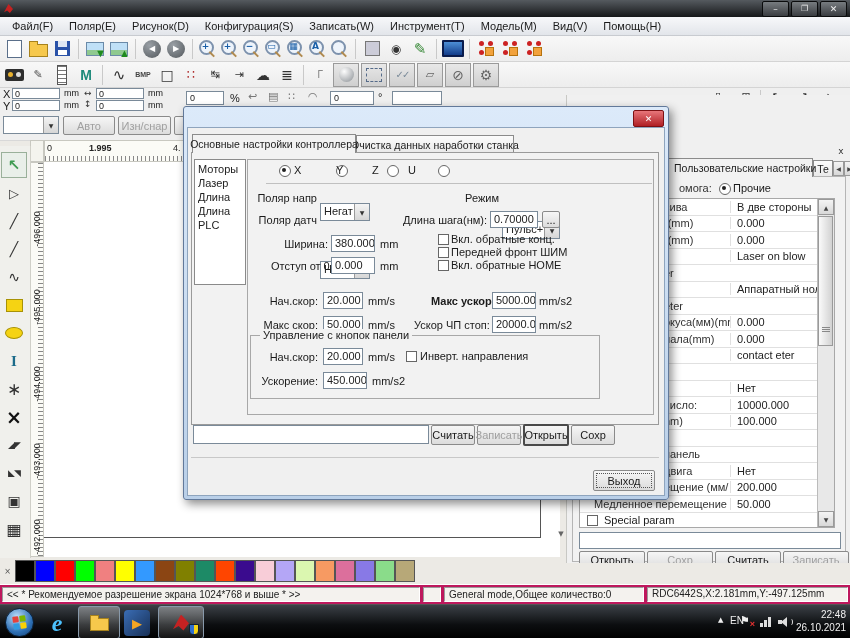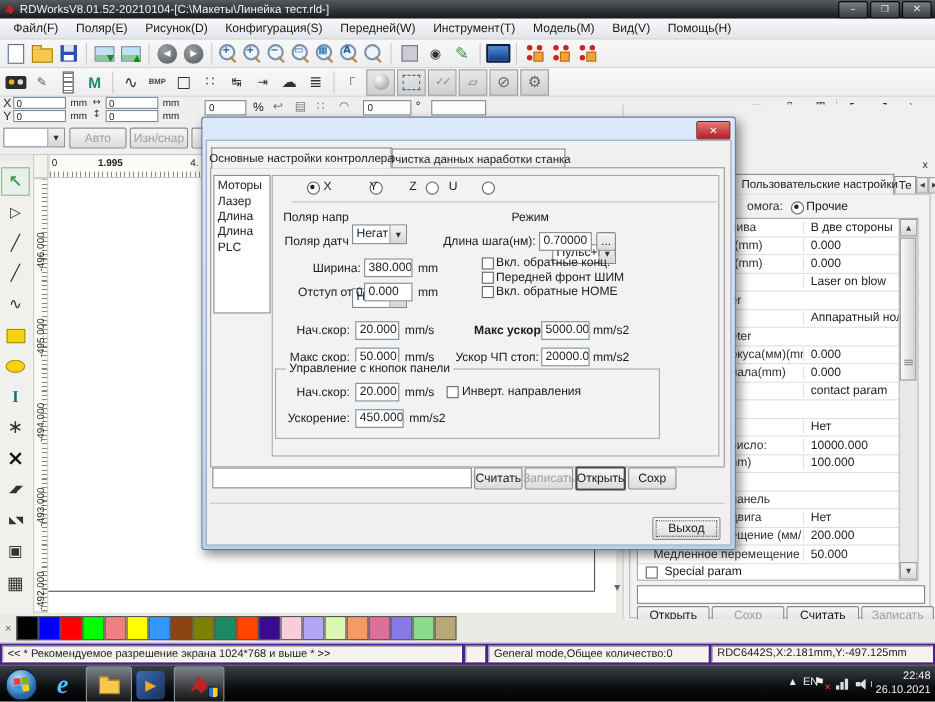--- a/index.html
+++ b/index.html
@@ -147,34 +147,33 @@
   .c-dn:before{content:"▼";font-size:7px;color:#666;}
   .c-corner:before{content:"Γ";color:#888;font-size:10px;}
 </style>
 </head>
 <body>
 
 <div id="screen">
 
   <div class="a titlebar">
     <span class="appicon"></span>
-    <span style="font-size:10.5px;">RDWorksV8.01.52-20210104-[C:\Макеты\Линейка тест.rld-]</span>
     <span class="winbtns">
       <span class="winbtn ic c-min"></span>
       <span class="winbtn ic c-max"></span>
       <span class="winbtn ic c-cls"></span>
     </span>
   </div>
 
   <div class="a menubar">
     <span class="mitem">Файл(F)</span>
     <span class="mitem">Поляр(E)</span>
     <span class="mitem">Рисунок(D)</span>
     <span class="mitem">Конфигурация(S)</span>
-    <span class="mitem">Передней(W)</span>
+    <span class="mitem">Записать(W)</span>
     <span class="mitem">Инструмент(T)</span>
     <span class="mitem">Модель(M)</span>
     <span class="mitem">Вид(V)</span>
     <span class="mitem">Помощь(H)</span>
   </div>
 
   <div class="a tbar" style="top:36px;">
     <span class="tbtn">
         <span class="i-page"></span>
       </span>
@@ -411,21 +410,21 @@
       <div class="prow">
           <span class="pl">окуса(мм)(mn</span>
           <span class="pv">0.000</span>
         </div>
       <div class="prow">
           <span class="pl">иала(mm)</span>
           <span class="pv">0.000</span>
         </div>
       <div class="prow">
           <span class="pl"></span>
-          <span class="pv">contact param</span>
+          <span class="pv">contact eter</span>
         </div>
       <div class="prow">
           <span class="pl"></span>
           <span class="pv"></span>
         </div>
       <div class="prow">
           <span class="pl"></span>
           <span class="pv">Нет</span>
         </div>
       <div class="prow">
@@ -586,21 +585,21 @@
     <span class="swatch" style="background: rgb(248, 205, 216);"></span>
     <span class="swatch" style="background: rgb(180, 166, 246);"></span>
     <span class="swatch" style="background: rgb(219, 247, 176);"></span>
     <span class="swatch" style="background: rgb(247, 154, 98);"></span>
     <span class="swatch" style="background: rgb(220, 111, 156);"></span>
     <span class="swatch" style="background: rgb(136, 121, 230);"></span>
     <span class="swatch" style="background: rgb(138, 220, 138);"></span>
     <span class="swatch" style="background: rgb(183, 168, 120);"></span>
   </div>
 
-  <div class="a" style="left:0;top:584px;width:850px;height:20px;background:#4c1d95;border-top:1px solid #fff;">
+  <div class="a" style="left:0;top:584px;width:850px;height:20px;background:#be185d;border-top:1px solid #fff;">
     <div class="a" style="left:2px;top:2px;width:418px;height:15px;border:1px solid;border-color:#9a9a9a #fff #fff #9a9a9a;background:#f4f2ee;font-size:10px;padding:1px 4px;box-sizing:border-box;white-space:nowrap;overflow:hidden;">&lt;&lt; * Рекомендуемое разрешение экрана 1024*768 и выше * &gt;&gt;</div>
     <div class="a" style="left:423px;top:2px;width:18px;height:15px;border:1px solid;border-color:#9a9a9a #fff #fff #9a9a9a;background:#f4f2ee;box-sizing:border-box;"></div>
     <div class="a" style="left:444px;top:2px;width:200px;height:15px;border:1px solid;border-color:#9a9a9a #fff #fff #9a9a9a;background:#f4f2ee;font-size:10px;padding:1px 4px;box-sizing:border-box;white-space:nowrap;overflow:hidden;">General mode,Общее количество:0</div>
     <div class="a" style="left:647px;top:2px;width:201px;height:15px;border:1px solid;border-color:#9a9a9a #fff #fff #9a9a9a;background:#f4f2ee;font-size:10px;padding:0 4px;box-sizing:border-box;white-space:nowrap;overflow:hidden;">RDC6442S,X:2.181mm,Y:-497.125mm</div>
   </div>
 
   <div class="a taskbar">
     <span class="orb" style="left:5px;top:3px;">
       <span class="flag">
         <span style="background:#e4433c;"></span>

